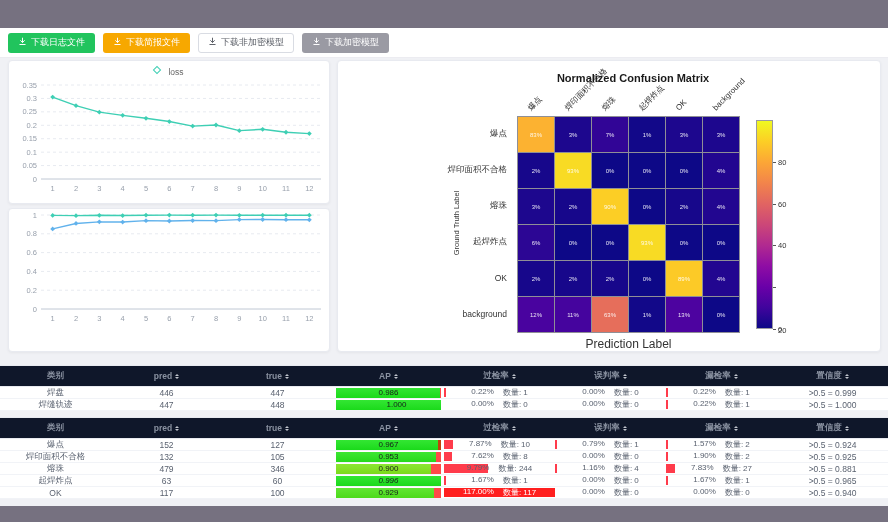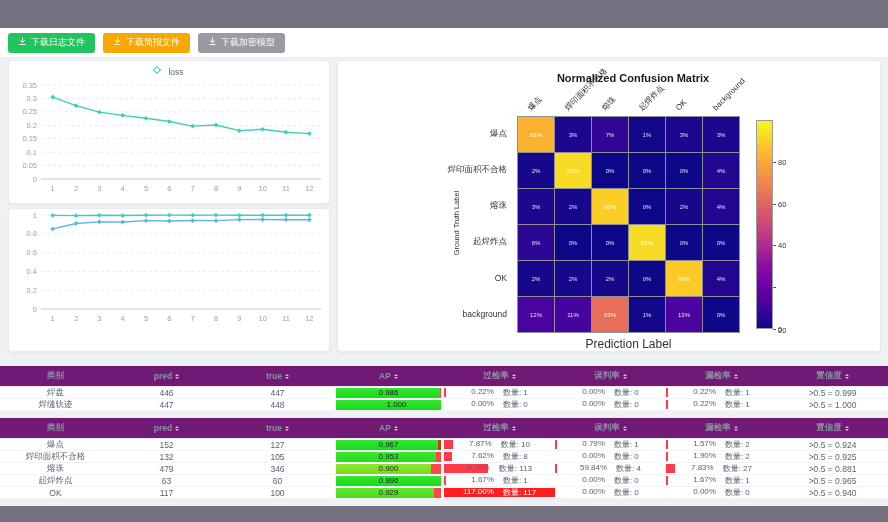--- a/index.html
+++ b/index.html
@@ -27,21 +27,21 @@
   #cm-ylabel{position:absolute;left:118px;top:162px;transform:translate(-50%,-50%) rotate(-90deg);font-size:7.5px;color:#333;white-space:nowrap;}
   #cm-xlabel{position:absolute;left:179px;top:276px;width:223px;text-align:center;font-size:12px;color:#333;}
   #cm-colorbar{position:absolute;left:418px;top:59px;width:17px;height:209px;border:1px solid #9a9aa0;}
   .cb-tick{position:absolute;font-size:7.5px;color:#333;left:440px;transform:translateY(-50%);}
   .cb-tickline{position:absolute;left:435px;width:3px;height:1px;background:#555;}
   
   .tables{position:absolute;left:0;top:337px;width:888px;}
   .tbl{background:#fff;border-top:1px solid #e8eaf0;}
   .tbl + .tbl{margin-top:6px;}
   .tr{display:flex;}
-  .tbl-head{height:21px;background:#701a75;border-bottom:1px solid #e8eaf0;text-align:center;}
+  .tbl-head{height:21px;background:#0f172a;border-bottom:1px solid #e8eaf0;text-align:center;}
   .th{flex:0 0 12.5%;display:flex;justify-content:center;align-items:center;gap:3px;font-size:8.5px;font-weight:bold;color:#8a92a1;}
   .sort{display:inline-flex;flex-direction:column;cursor:pointer;}
   .sort b{width:0;height:0;border:2.5px solid transparent;display:block;}
   .sort .up{border-bottom-color:#c0c4cc;margin-bottom:1px;}
   .sort .dn{border-top-color:#c0c4cc;}
   .row{height:12px;border-bottom:1px solid #f1f3f7;font-size:8.5px;color:#5a6270;align-items:center;}
   .td{flex:0 0 12.5%;position:relative;height:100%;display:flex;align-items:center;justify-content:center;overflow:hidden;}
   .ap-track{position:relative;width:calc(100% - 6px);height:10px;}
   .ap-fill{position:absolute;left:0;top:0;bottom:0;}
   .ap-text{position:relative;z-index:1;width:100%;text-align:center;font-size:8px;color:#15201a;line-height:10px;}
@@ -59,20 +59,26 @@
           <span><svg viewBox="0 0 12 12">
               <path d="M6 1.5v5.5M3.5 4.8 6 7.3 8.5 4.8M2.5 10h7" stroke="currentColor" stroke-width="1.3" fill="none" stroke-linecap="round" stroke-linejoin="round"></path>
             </svg></span>
           <span>下载日志文件</span>
         </button>
         <button class="btn warning" style="background: rgb(247, 168, 0); color: rgb(255, 255, 255);">
           <span><svg viewBox="0 0 12 12">
               <path d="M6 1.5v5.5M3.5 4.8 6 7.3 8.5 4.8M2.5 10h7" stroke="currentColor" stroke-width="1.3" fill="none" stroke-linecap="round" stroke-linejoin="round"></path>
             </svg></span>
           <span>下载简报文件</span>
+        </button>
+        <button class="btn plain" style="background: rgb(255, 255, 255); color: rgb(90, 94, 102); border-color: rgb(217, 220, 227);">
+          <span><svg viewBox="0 0 12 12">
+              <path d="M6 1.5v5.5M3.5 4.8 6 7.3 8.5 4.8M2.5 10h7" stroke="currentColor" stroke-width="1.3" fill="none" stroke-linecap="round" stroke-linejoin="round"></path>
+            </svg></span>
+          <span>下载非加密模型</span>
         </button>
         <button class="btn disabled" style="background: rgb(154, 154, 163); color: rgb(255, 255, 255);">
           <span><svg viewBox="0 0 12 12">
               <path d="M6 1.5v5.5M3.5 4.8 6 7.3 8.5 4.8M2.5 10h7" stroke="currentColor" stroke-width="1.3" fill="none" stroke-linecap="round" stroke-linejoin="round"></path>
             </svg></span>
           <span>下载加密模型</span>
         </button>
       </div>
 
     <div class="card" id="card-loss">
@@ -500,27 +506,27 @@
             <div class="td">
               <div class="ap-track" style="background: rgb(255, 73, 73);">
                 <div class="ap-fill" style="width: 90%; background: linear-gradient(rgb(140, 230, 51), rgb(122, 218, 27));"></div>
                 <div class="ap-text">0.900</div>
               </div>
             </div>
             <div class="td">
               <div class="rate-bar" style="width: 39.42%; min-width: 1.5px;"></div>
               <div class="rate-text">
                 <span>9.79%</span>
-                <span>数量: 113</span>
+                <span>数量: 244</span>
               </div>
             </div>
             <div class="td">
               <div class="rate-bar" style="width: 1.16%; min-width: 1.5px;"></div>
               <div class="rate-text">
-                <span>59.84%</span>
+                <span>1.16%</span>
                 <span>数量: 4</span>
               </div>
             </div>
             <div class="td">
               <div class="rate-bar" style="width: 7.83%; min-width: 1.5px;"></div>
               <div class="rate-text">
                 <span>7.83%</span>
                 <span>数量: 27</span>
               </div>
             </div>

